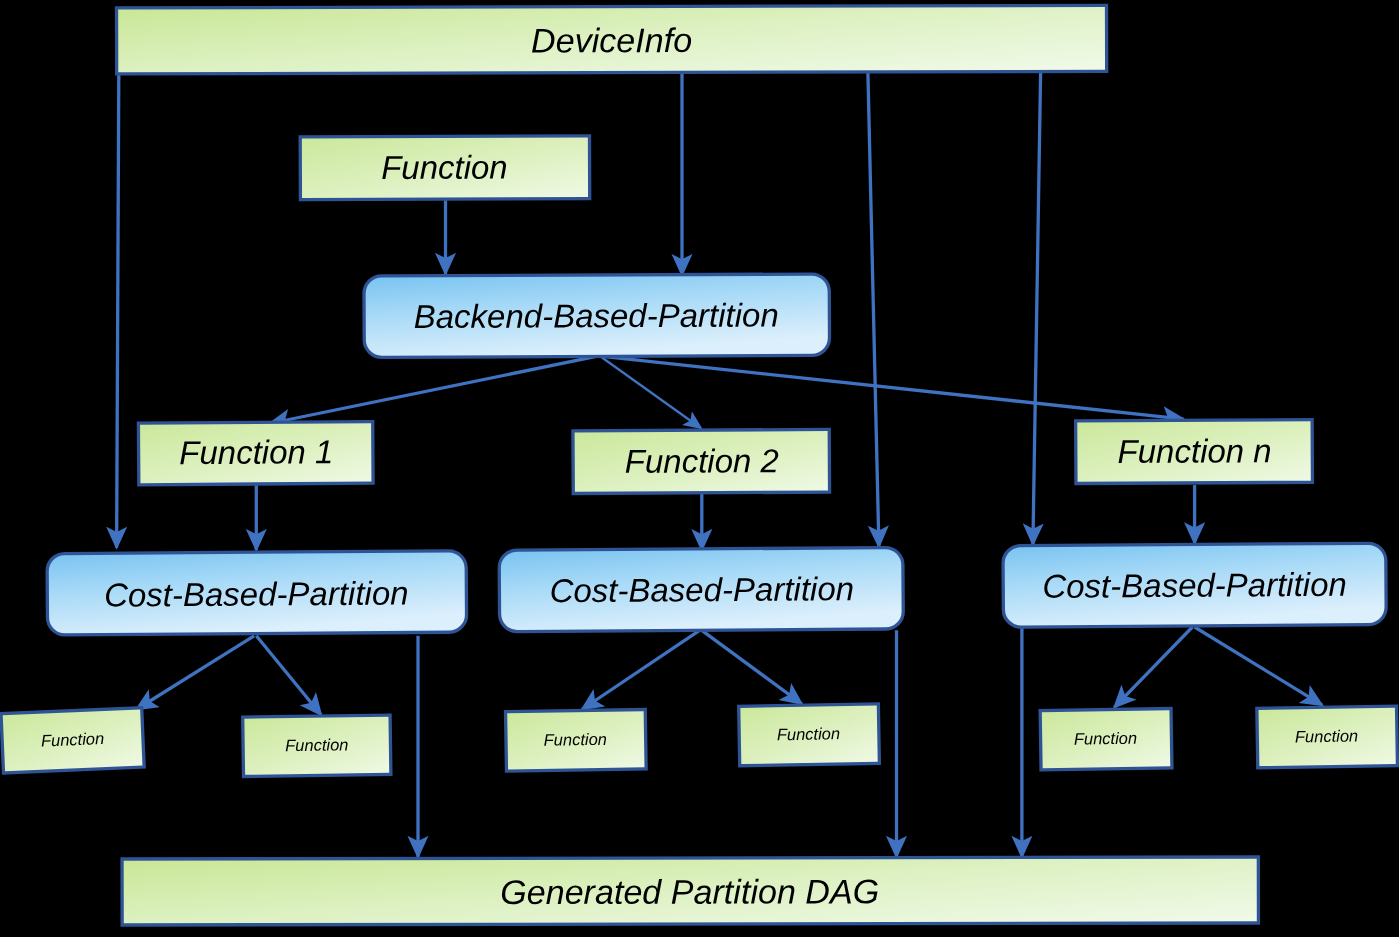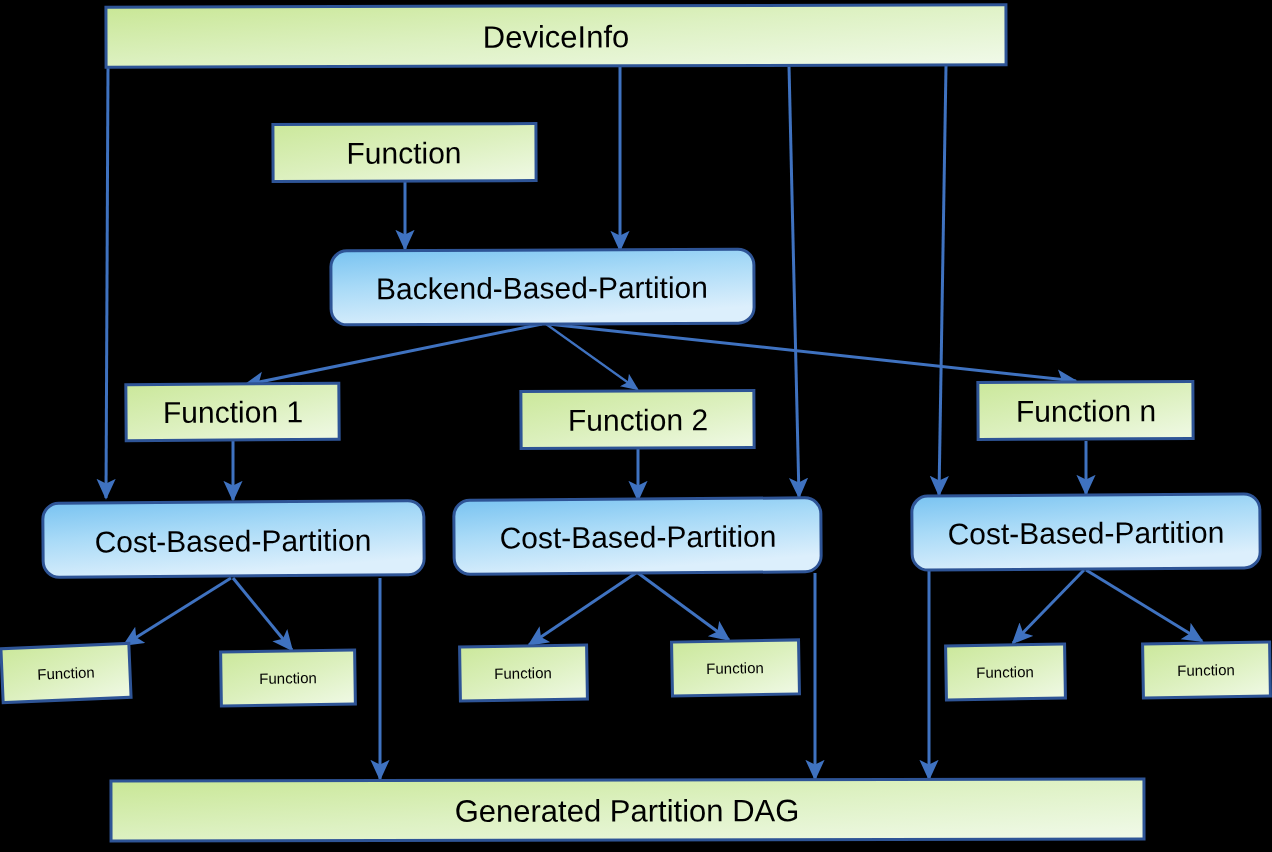--- a/index.html
+++ b/index.html
@@ -11,20 +11,21 @@
     width: 1272px;
     height: 852px;
     overflow: hidden;
     font-family: "Liberation Sans", sans-serif;
   }
   #diagram-root {
     position: relative;
     width: 1272px;
     height: 836px;
     background: #000000;
+    font-style: italic;
   }
   svg#diagram-svg {
     display: block;
     width: 1272px;
     height: 852px;
   }
   .node-label {
     font-family: "Liberation Sans", sans-serif;
     fill: #000000;
     text-anchor: middle;

